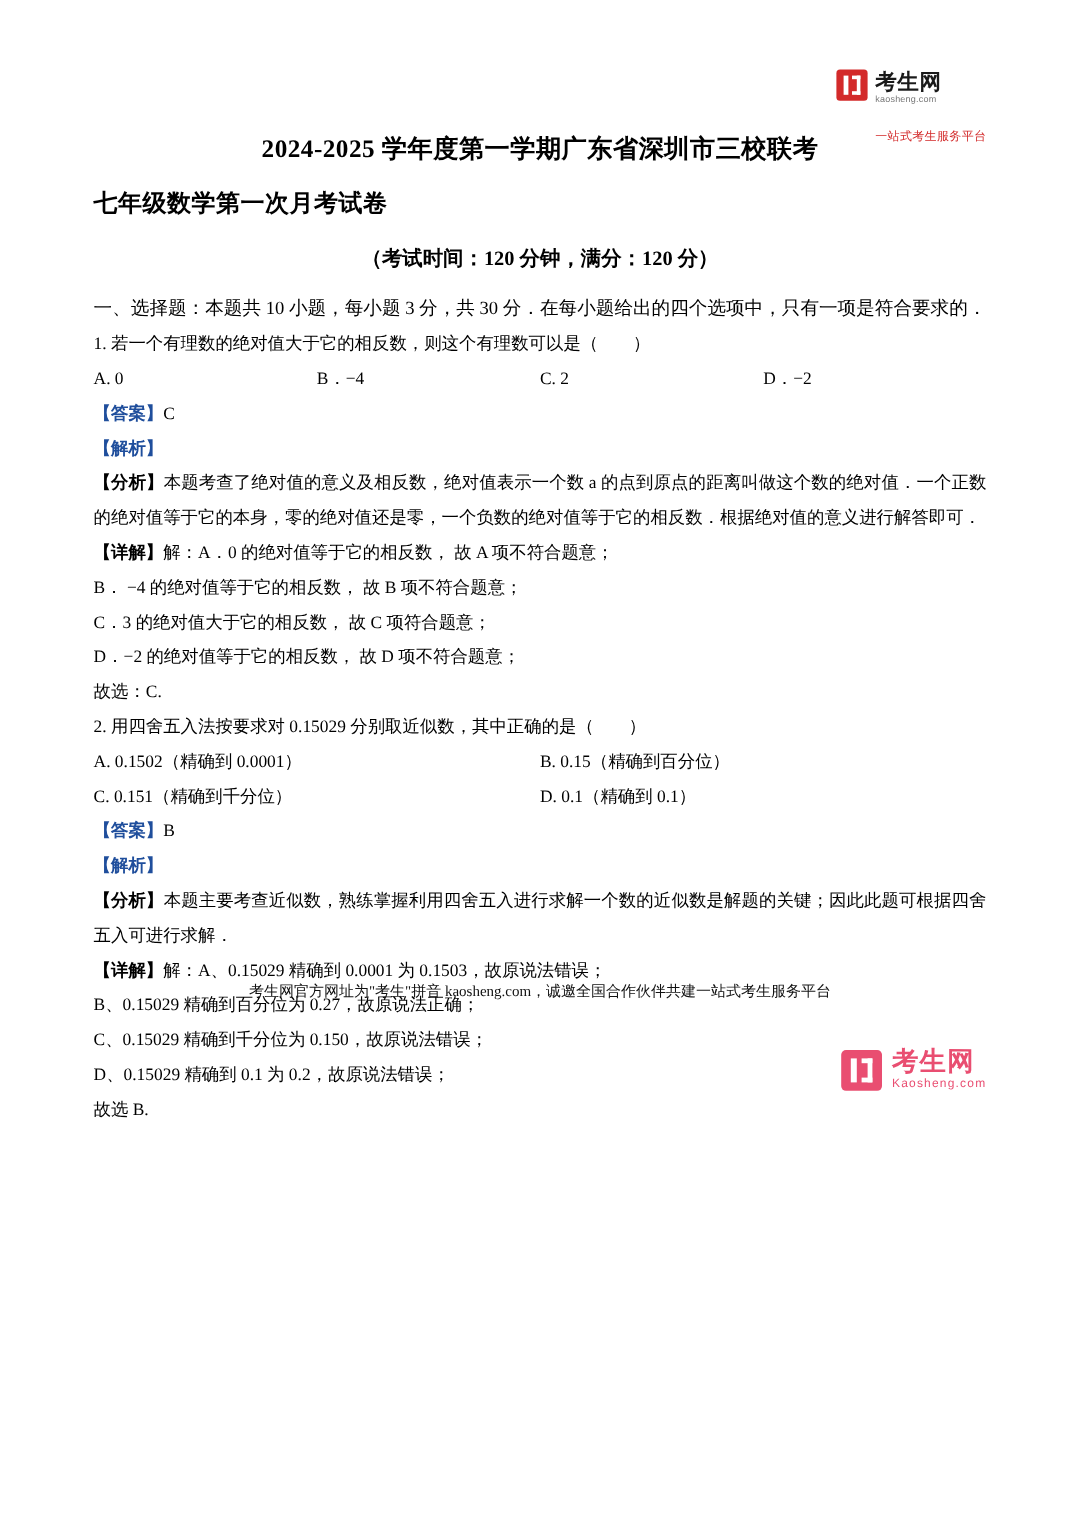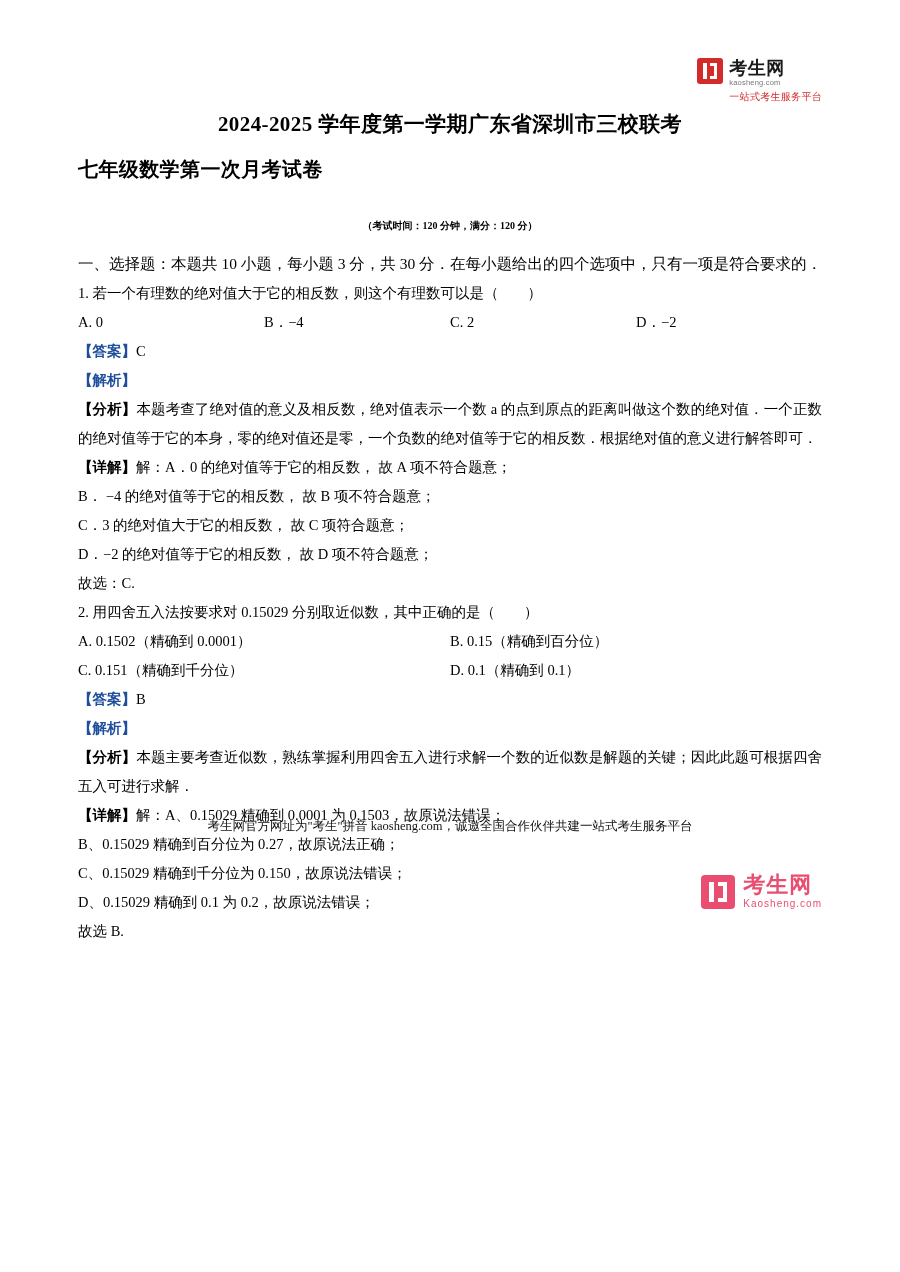--- a/index.html
+++ b/index.html
@@ -75,21 +75,21 @@
     font-family: "Liberation Sans", sans-serif;
     font-size: 7.5px;
     color: #777777;
     letter-spacing: 0.2px;
     margin-top: 2px;
   }
   .logo-slogan {
     font-family: "Liberation Sans", sans-serif;
     font-size: 10px;
     color: #d32a2a;
-    margin-top: 5px;
+    margin-top: 23px;
     letter-spacing: 0.3px;
   }
 
   
   .doc-title {
     text-align: center;
     font-size: 21px;
     font-weight: bold;
     margin: 0;
     padding-top: 110px;
@@ -98,23 +98,23 @@
   .doc-subtitle {
     text-align: left;
     font-size: 20px;
     font-weight: bold;
     margin: 0;
     padding-top: 18px;
     letter-spacing: 0.4px;
   }
   .doc-exam-info {
     text-align: center;
-    font-size: 10px;
-    font-weight: bold;
-    margin: 16px;
+    font-size: 17px;
+    font-weight: bold;
+    margin: 1px;
     padding-top: 20px;
   }
 
   
   .section-head {
     font-size: 15.5px;
     font-weight: normal;
     line-height: 30px;
     margin-top: 16px;
     text-align: justify;

